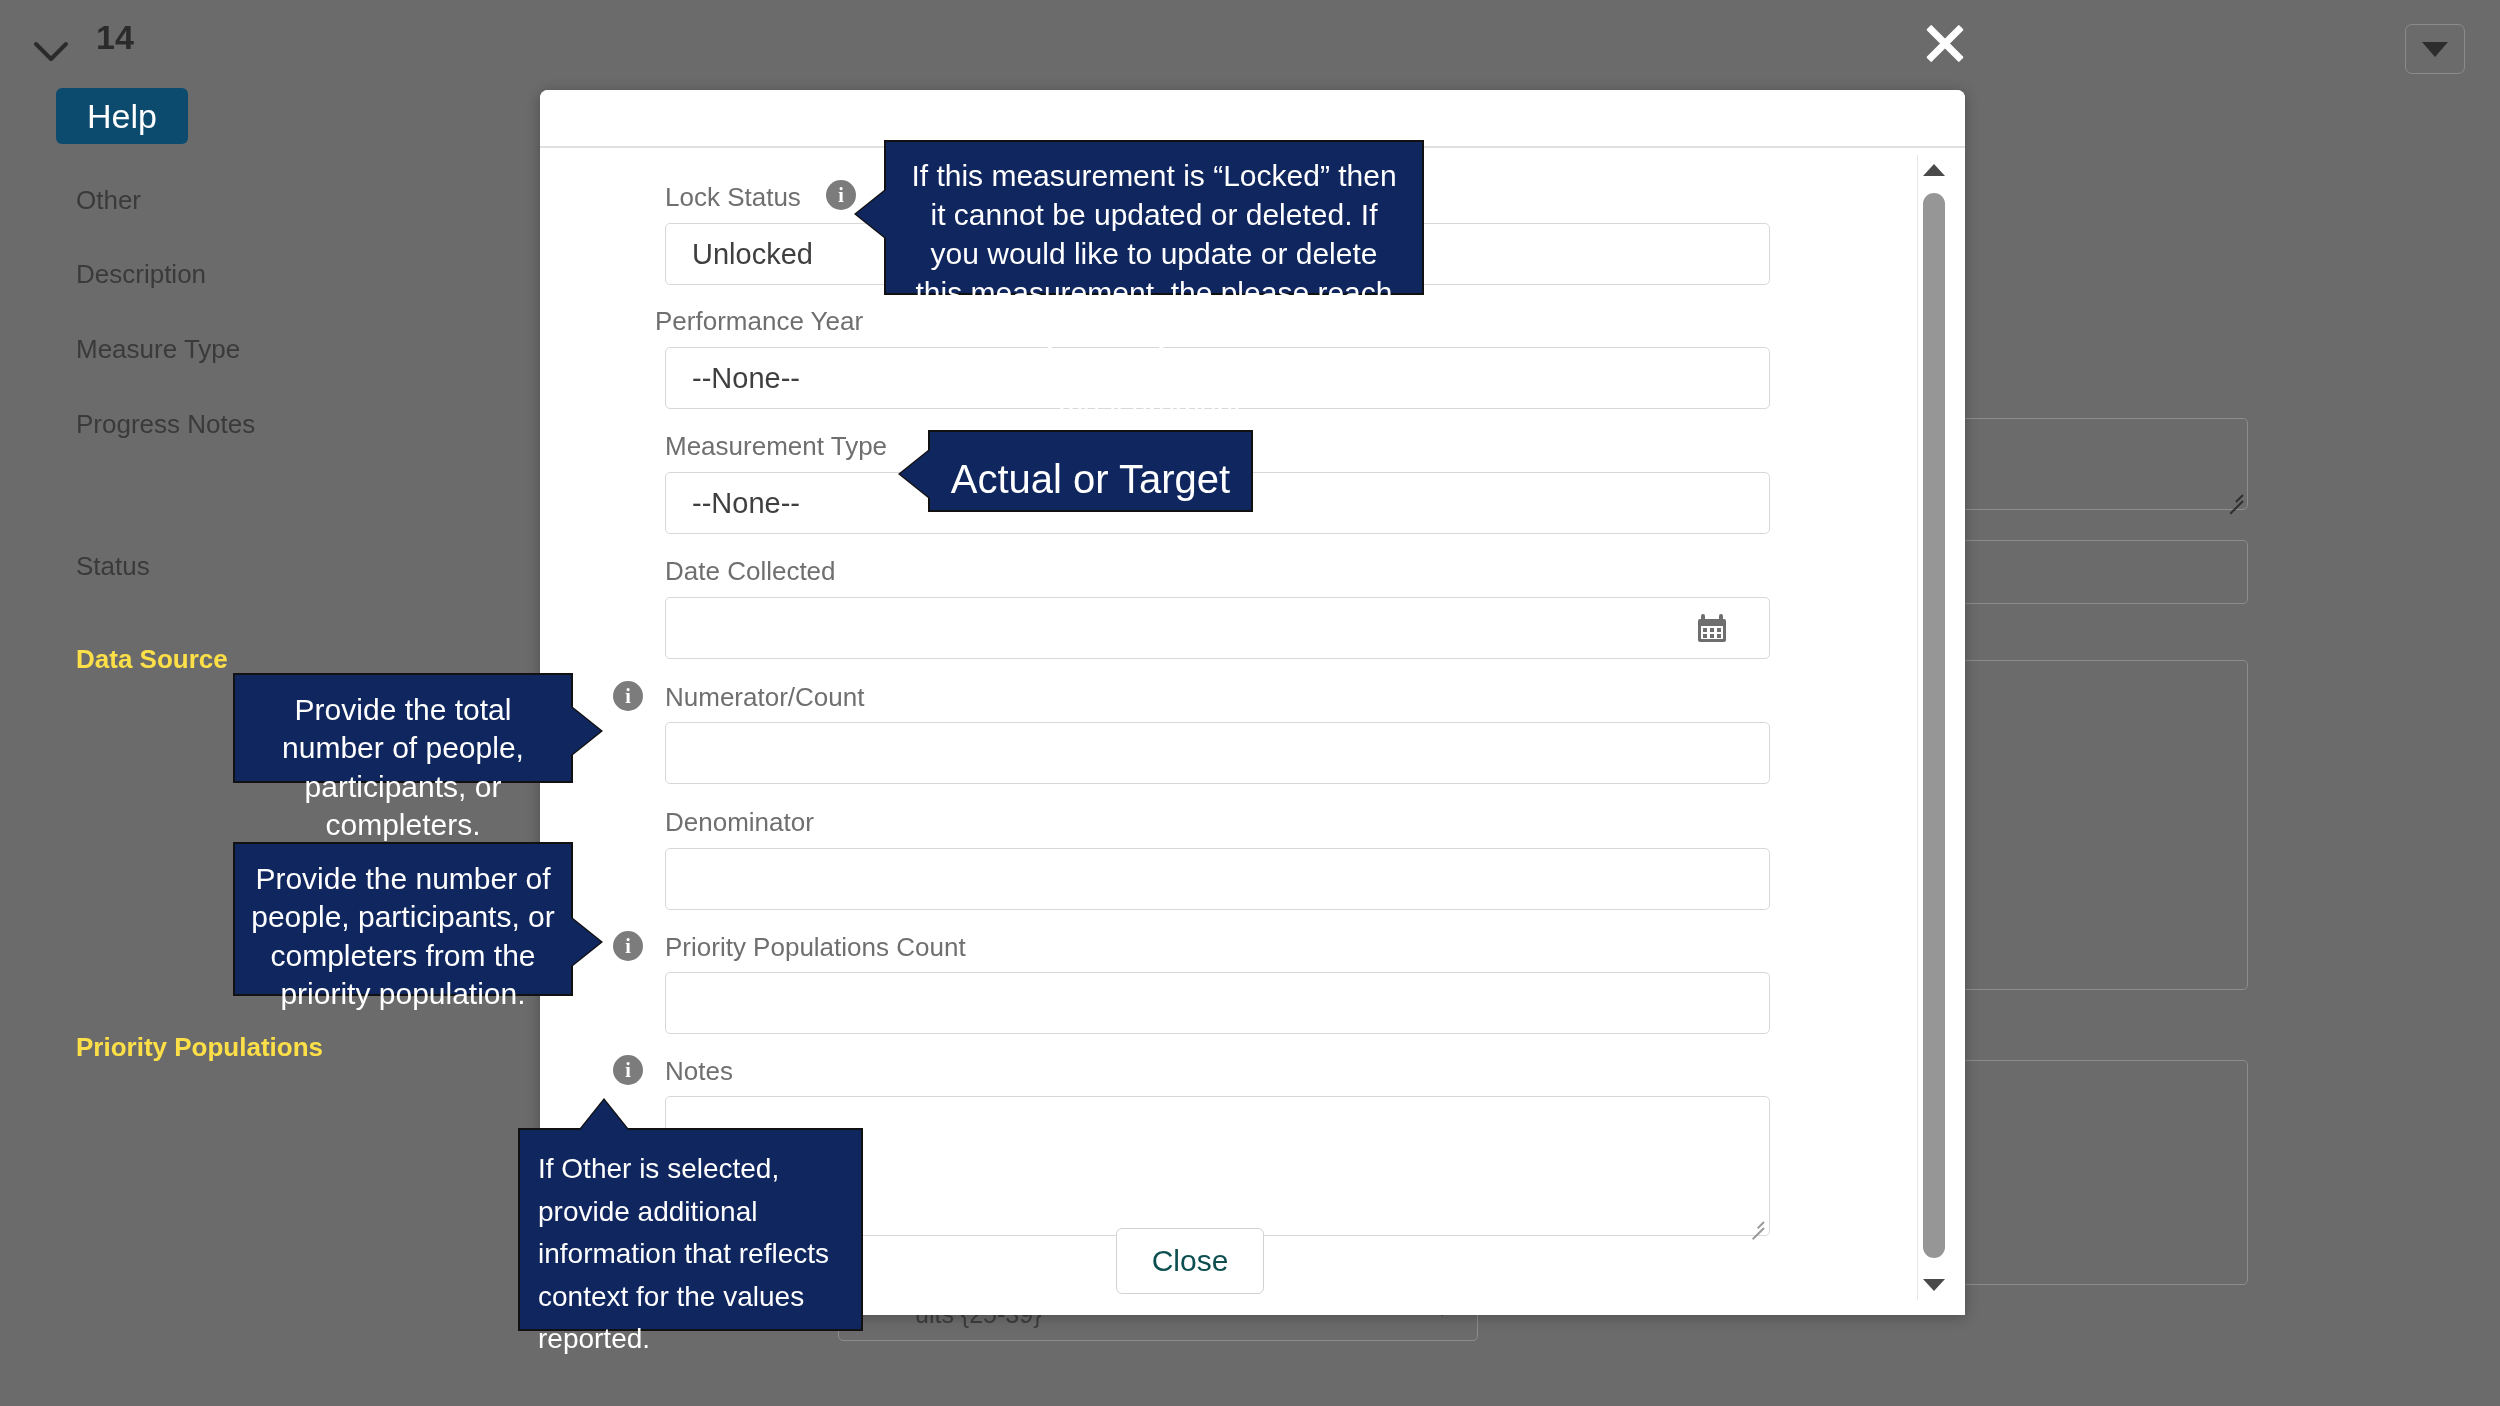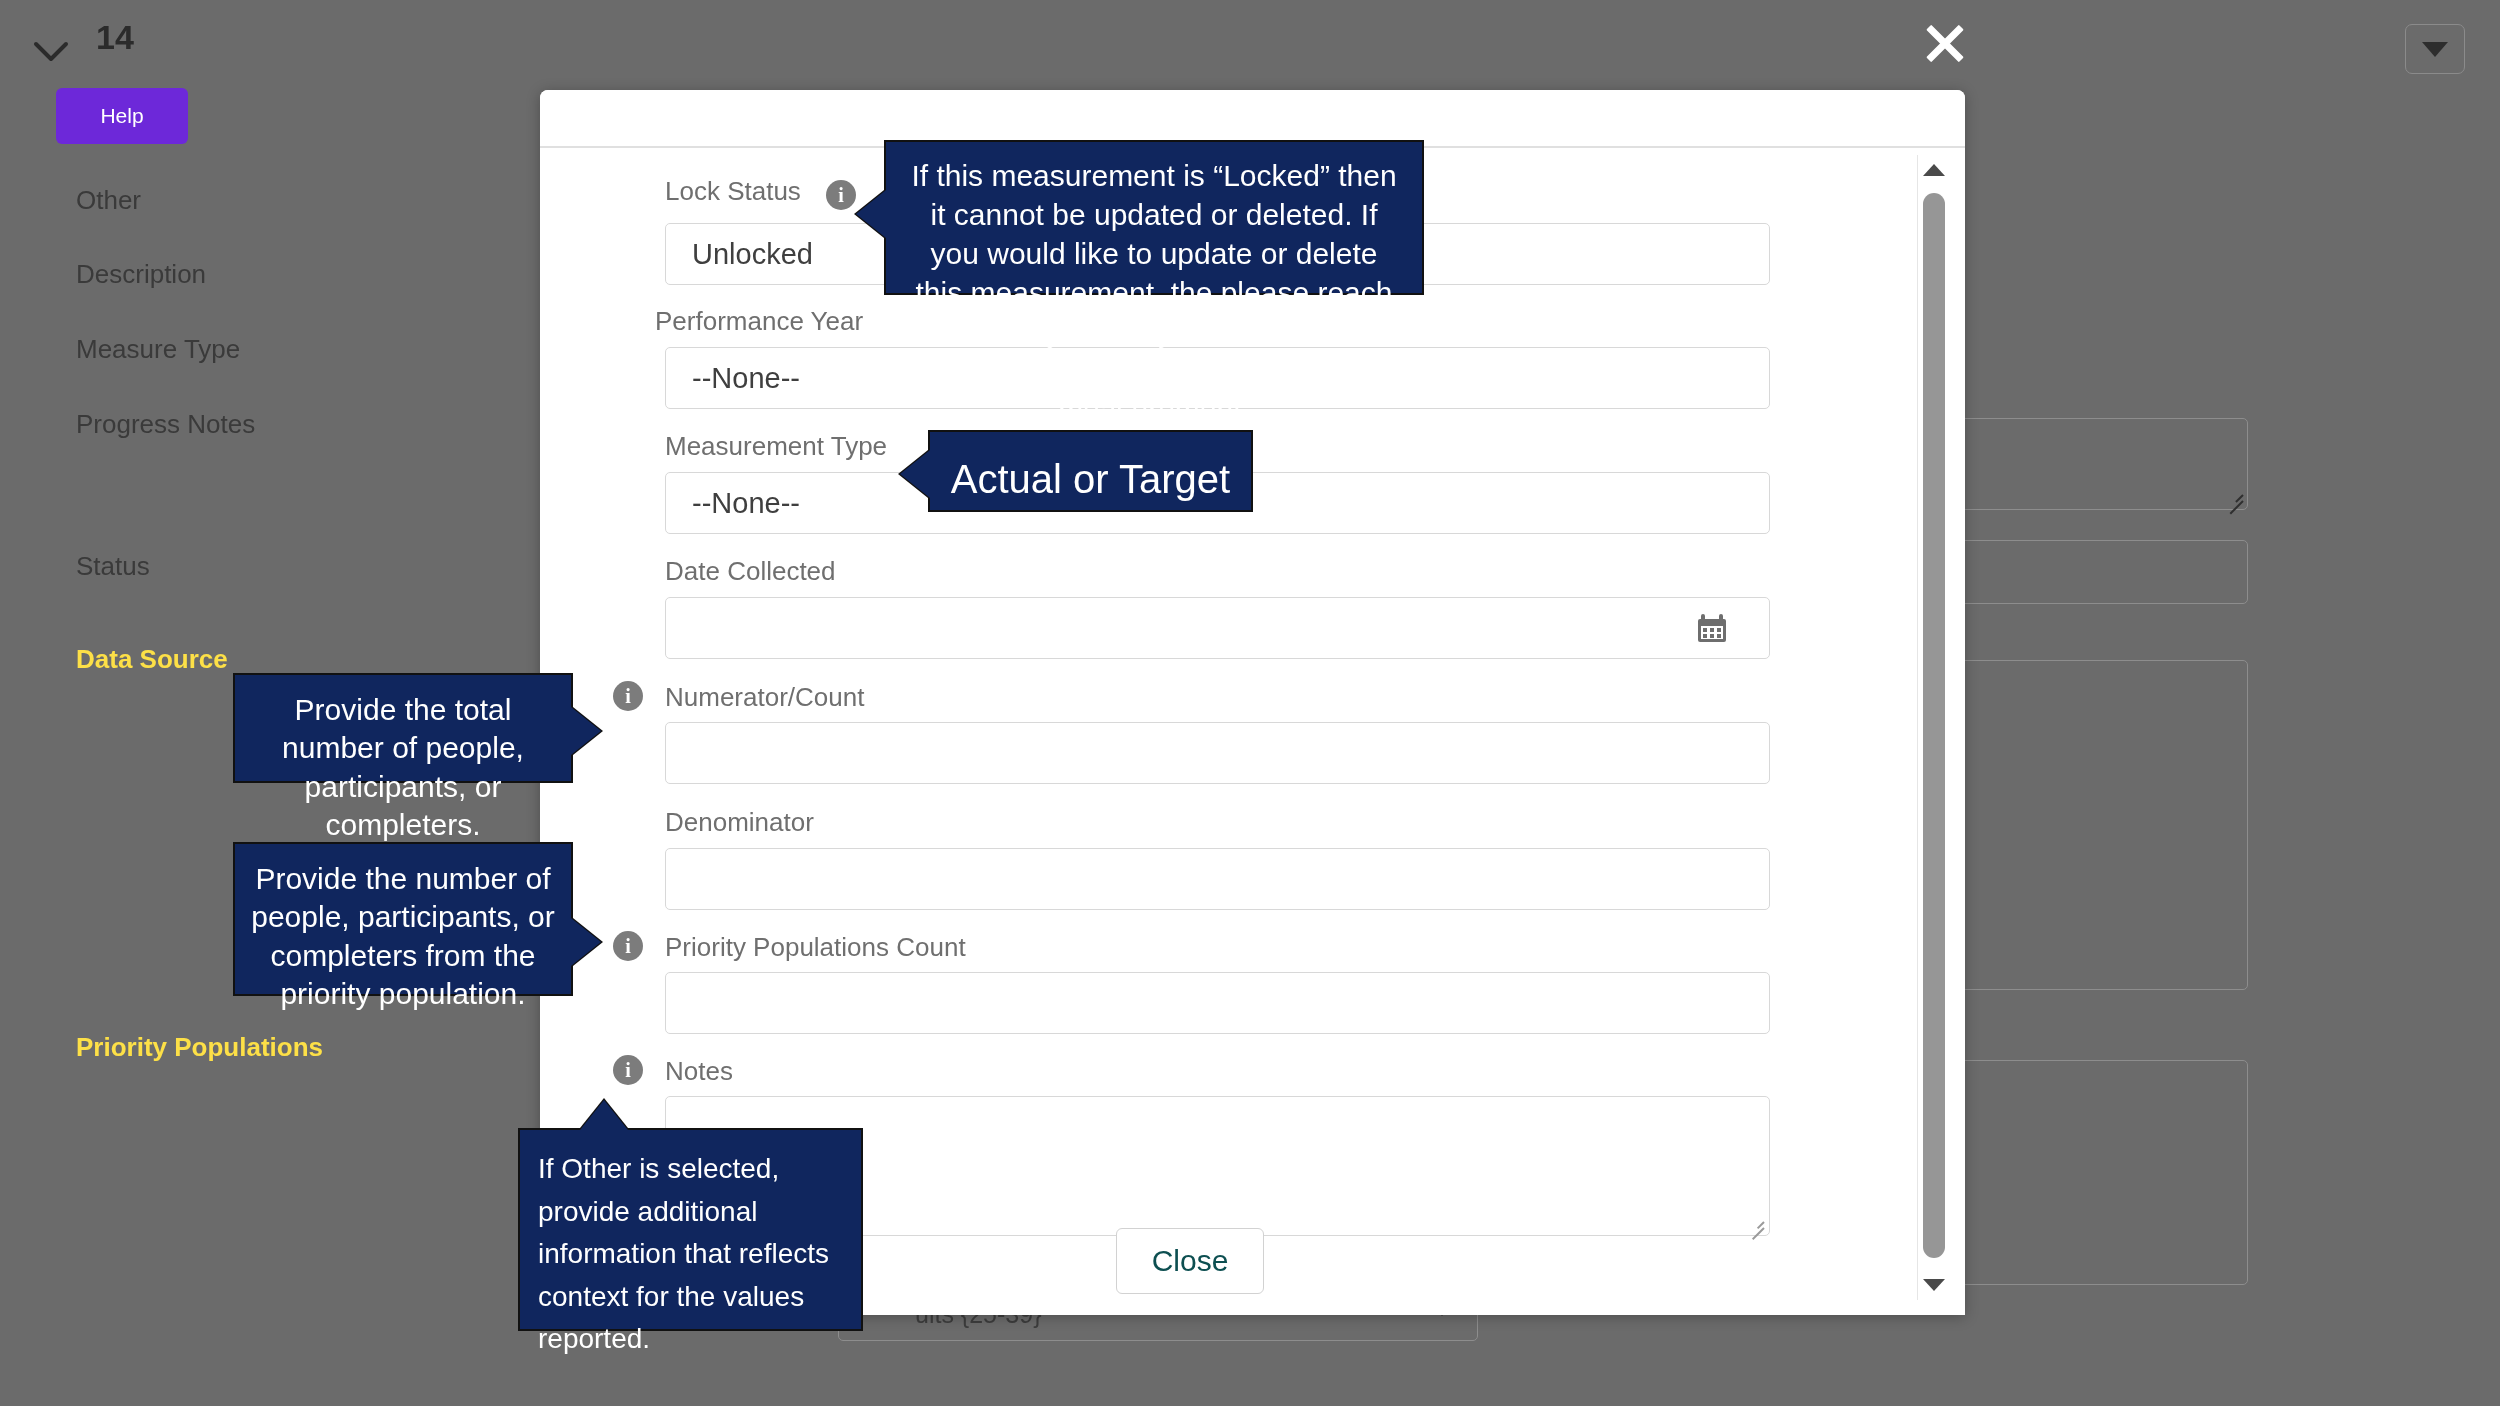--- a/index.html
+++ b/index.html
@@ -45,25 +45,25 @@
     font-size: 34px;
     color: #2b2b2b;
     font-weight: 600;
     letter-spacing: .2px;
   }
 
   .help-button {
     position: absolute;
     left: 56px; top: 88px;
     width: 132px; height: 56px;
-    background: #6d28d9;
+    background: #0c4a6e;
     color: #ffffff;
     border: none;
     border-radius: 6px;
-    font-size: 21px;
+    font-size: 34px;
     font-family: "Liberation Sans", sans-serif;
     cursor: pointer;
   }
 
   .bg-field-label {
     position: absolute;
     left: 76px;
     font-size: 26px;
     color: #3a3a3a;
   }
@@ -416,21 +416,21 @@
   </button>
 
   <div class="global-close"></div>
 
   <div class="modal">
     <div class="modal-header"></div>
 
     <div class="modal-body">
 
       <div class="info-icon" style="left:286px; top:32px;">i</div>
-      <div class="field-label" style="left:125px; top:28px;">Lock Status</div>
+      <div class="field-label" style="left:125px; top:34px;">Lock Status</div>
       <div class="field-box" style="left:125px; top:75px; width:1105px;">Unlocked</div>
 
       <div class="field-label" style="left:115px; top:158px;">Performance Year</div>
       <div class="field-box" style="left:125px; top:199px; width:1105px;">--None--</div>
 
       <div class="field-label" style="left:125px; top:283px;">Measurement Type</div>
       <div class="field-box" style="left:125px; top:324px; width:1105px;">--None--</div>
 
       <div class="field-label" style="left:125px; top:408px;">Date Collected</div>
       <div class="field-box" style="left:125px; top:449px; width:1105px;"></div>

